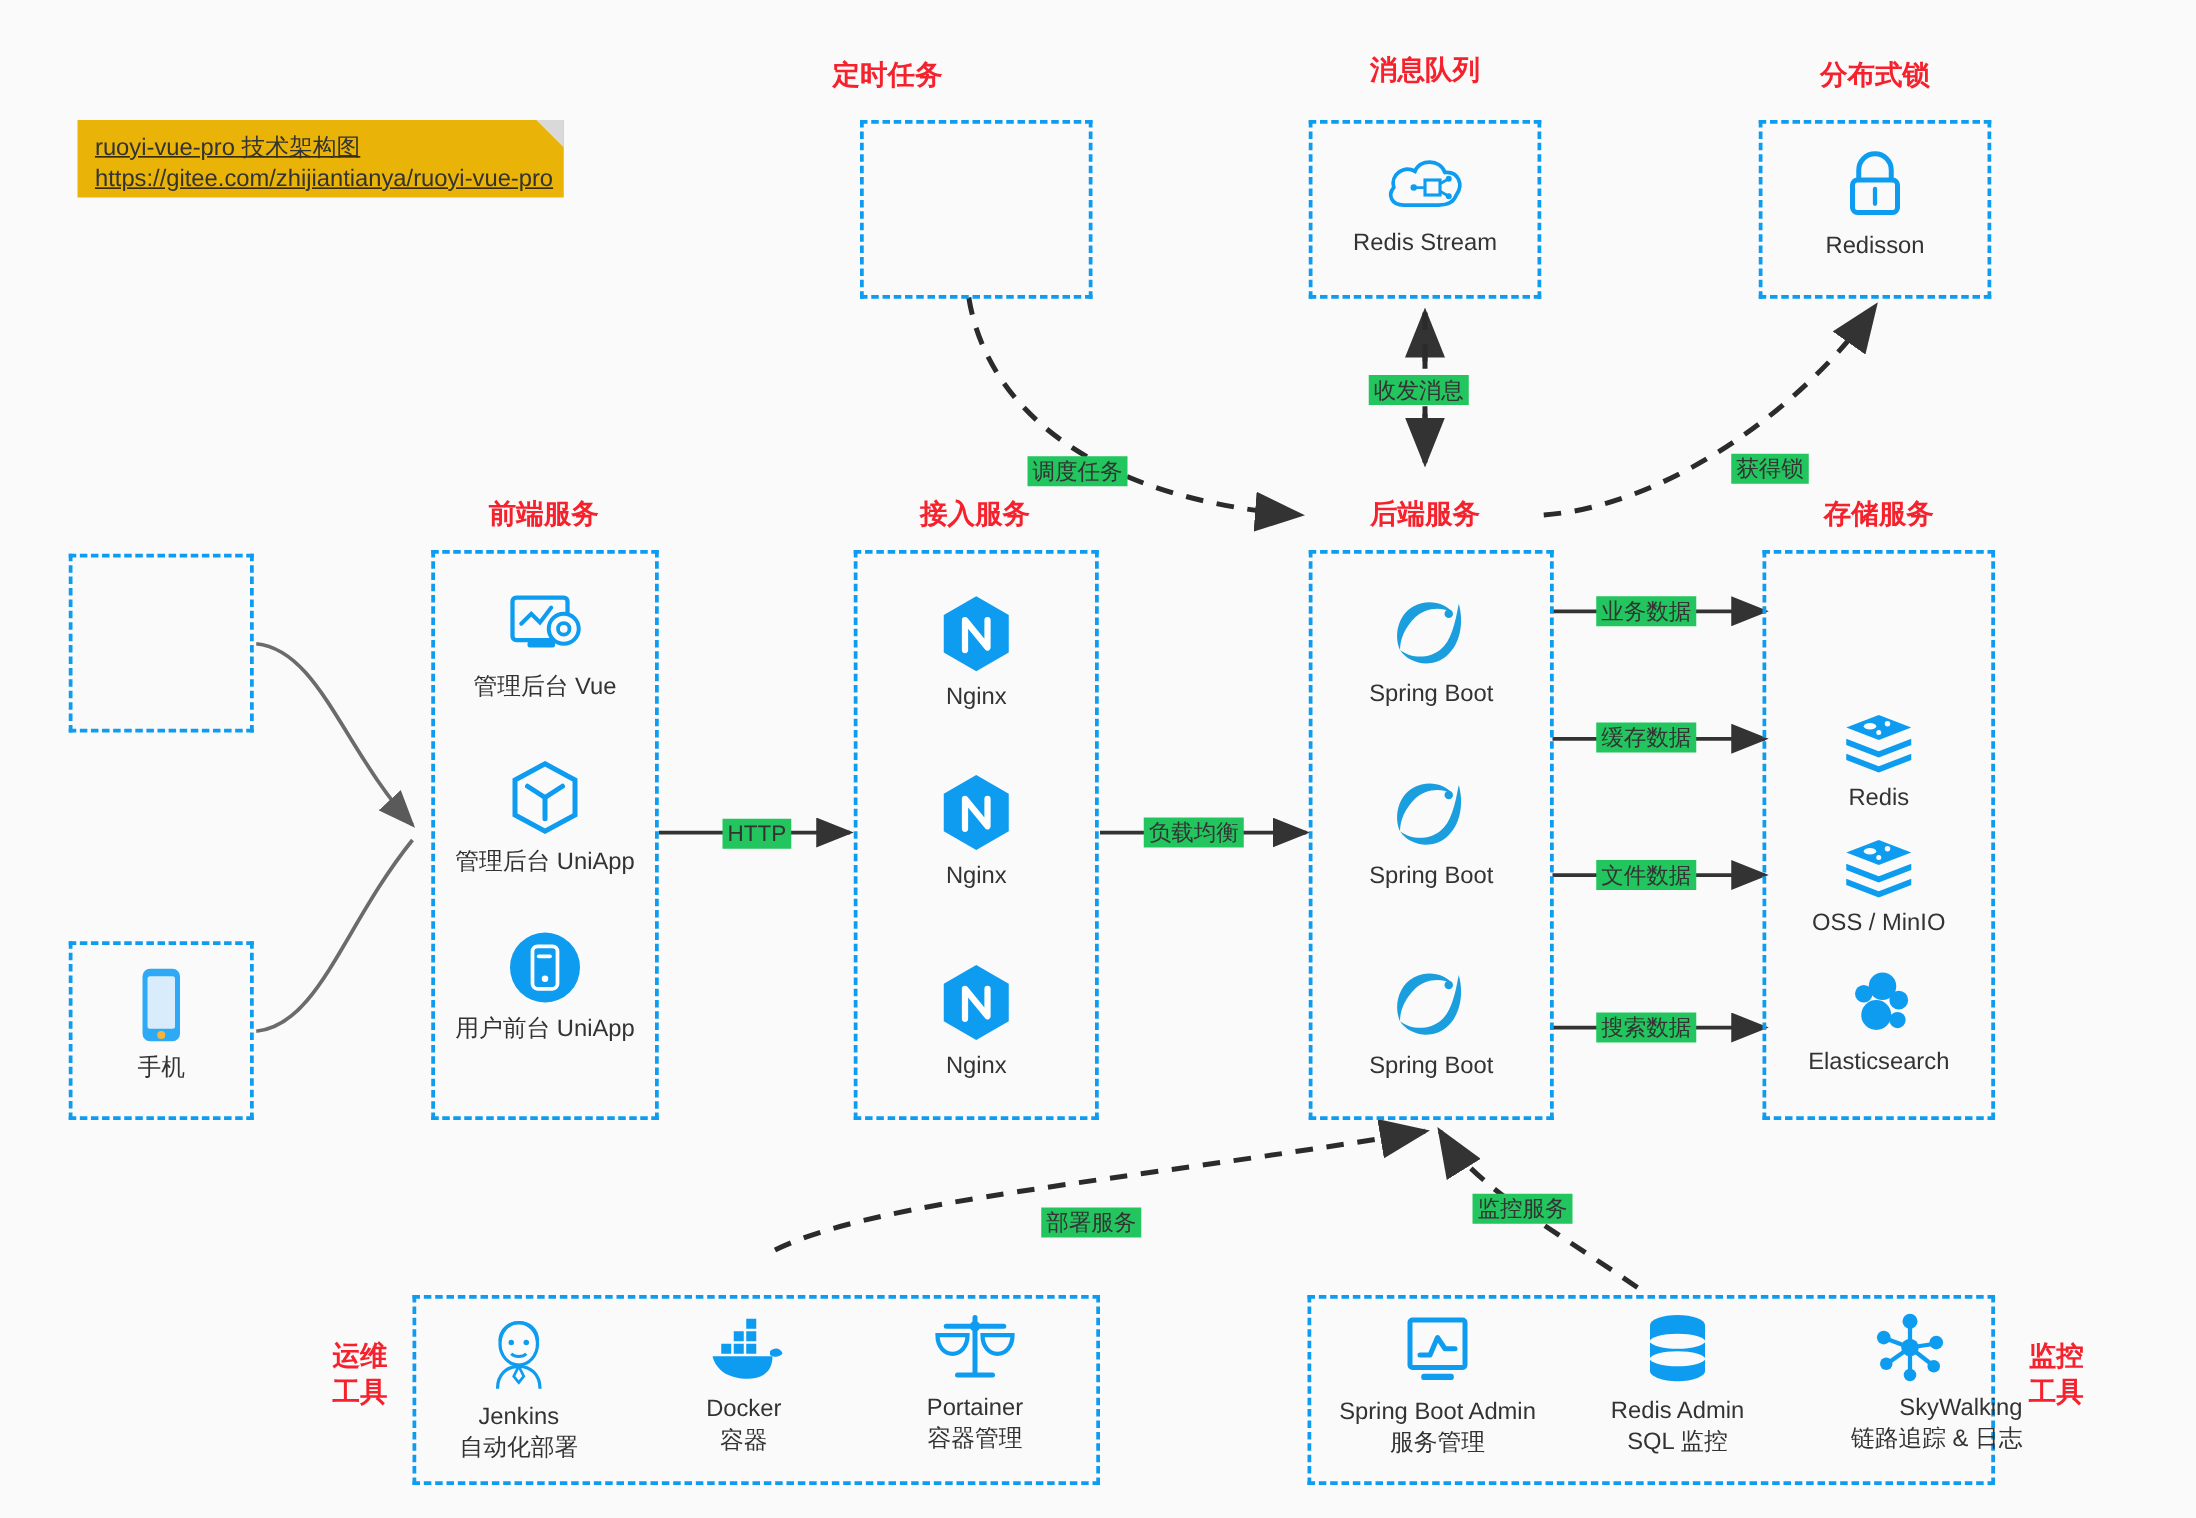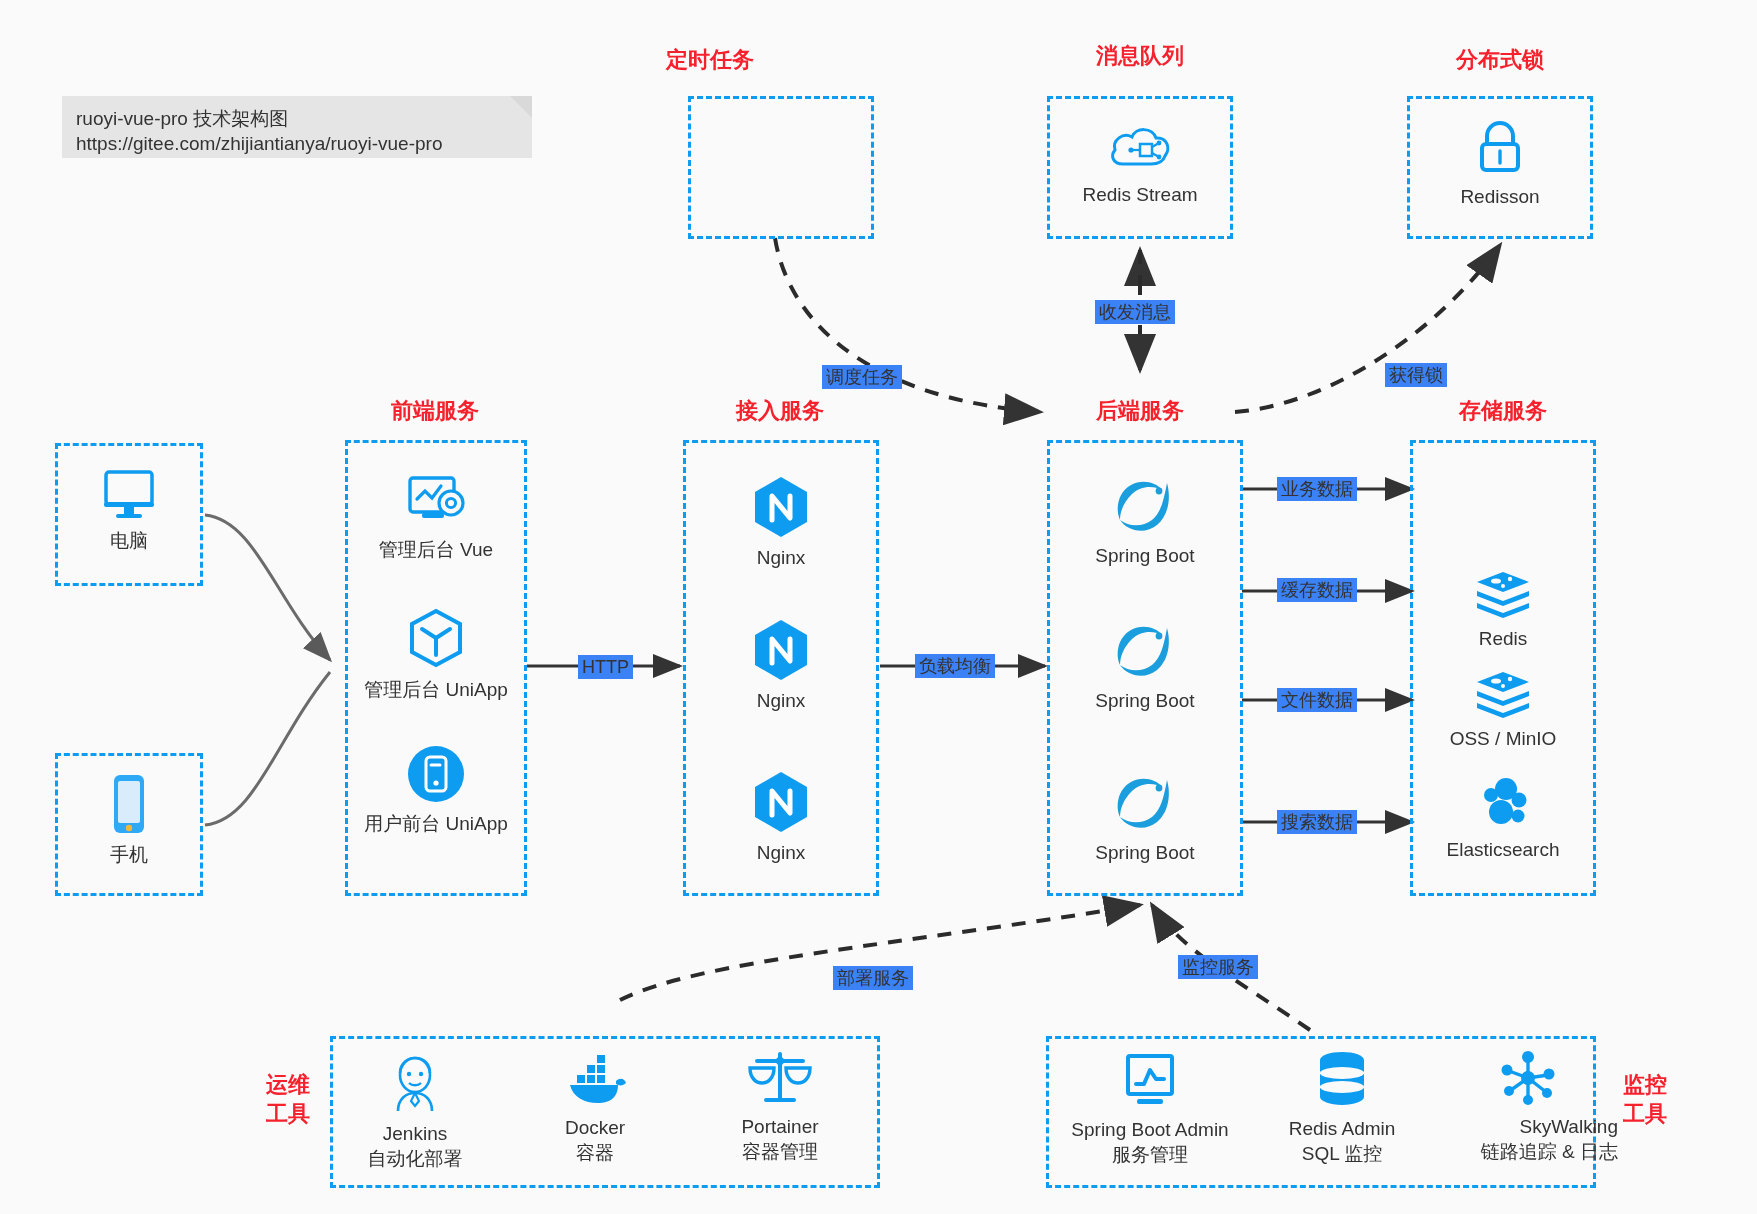--- a/index.html
+++ b/index.html
@@ -16,25 +16,26 @@
   }
   .canvas {
     position: absolute;
     inset: 0;
   }
   
   .note {
     position: absolute;
     left: 62px;
     top: 96px;
-    width: 470px;
+    width: 389px;
     height: 62px;
-    background: #e5e5e5;
+    background: #eab308;
     box-sizing: border-box;
     padding: 10px 14px 0 14px;
+    text-decoration: underline;
   }
   .note-corner {
     position: absolute;
     right: 0;
     top: 0;
     width: 0; height: 0;
     border-top: 22px solid #d9d9d9;
     border-left: 22px solid transparent;
   }
   .note-line {
@@ -82,21 +83,21 @@
   }
   .ico {
     display: block;
     margin: 0 auto 6px auto;
   }
   
   .elabel {
     position: absolute;
     font-size: 18px;
     color: #333333;
-    background: #3b82f6;
+    background: #22c55e;
     padding: 1px 4px;
     white-space: nowrap;
     line-height: 22px;
   }
   svg.wires {
     position: absolute;
     left: 0; top: 0;
     width: 1757px;
     height: 1214px;
     pointer-events: none;
@@ -171,29 +172,20 @@
   <div class="node" style="left:1410px; top:118px;">
     <svg class="ico" width="58" height="60" viewBox="0 0 58 60">
       <path d="M16 27 L16 18 A13 13 0 0 1 42 18 L42 27" fill="none" stroke="#0e9cf0" stroke-width="4"></path>
       <rect x="11" y="26" width="36" height="26" rx="4" fill="none" stroke="#0e9cf0" stroke-width="4"></rect>
       <line x1="29" y1="33" x2="29" y2="45" stroke="#0e9cf0" stroke-width="3.4" stroke-linecap="round"></line>
     </svg>
     <div class="cap">Redisson</div>
   </div>
 
   <div class="dbox" style="left:55px; top:443px; width:148px; height:143px;"></div>
-  <div class="node" style="left:39px; top:466px;">
-    <svg class="ico" width="62" height="56" viewBox="0 0 62 56">
-      <rect x="8" y="6" width="46" height="32" rx="3" fill="none" stroke="#0e9cf0" stroke-width="3.5"></rect>
-      <rect x="6" y="36" width="50" height="5" rx="2" fill="#0e9cf0"></rect>
-      <rect x="26" y="41" width="10" height="8" fill="#0e9cf0"></rect>
-      <rect x="18" y="48" width="26" height="4" rx="2" fill="#0e9cf0"></rect>
-    </svg>
-    <div class="cap">电脑</div>
-  </div>
 
   <div class="dbox" style="left:55px; top:753px; width:148px; height:143px;"></div>
   <div class="node" style="left:39px; top:772px;">
     <svg class="ico" width="42" height="64" viewBox="0 0 42 64">
       <rect x="6" y="3" width="30" height="58" rx="6" fill="#2ea9f5"></rect>
       <rect x="10" y="9" width="22" height="42" rx="2" fill="#d8ecfb"></rect>
       <circle cx="21" cy="56" r="3.2" fill="#f2b63c"></circle>
     </svg>
     <div class="cap">手机</div>
   </div>

